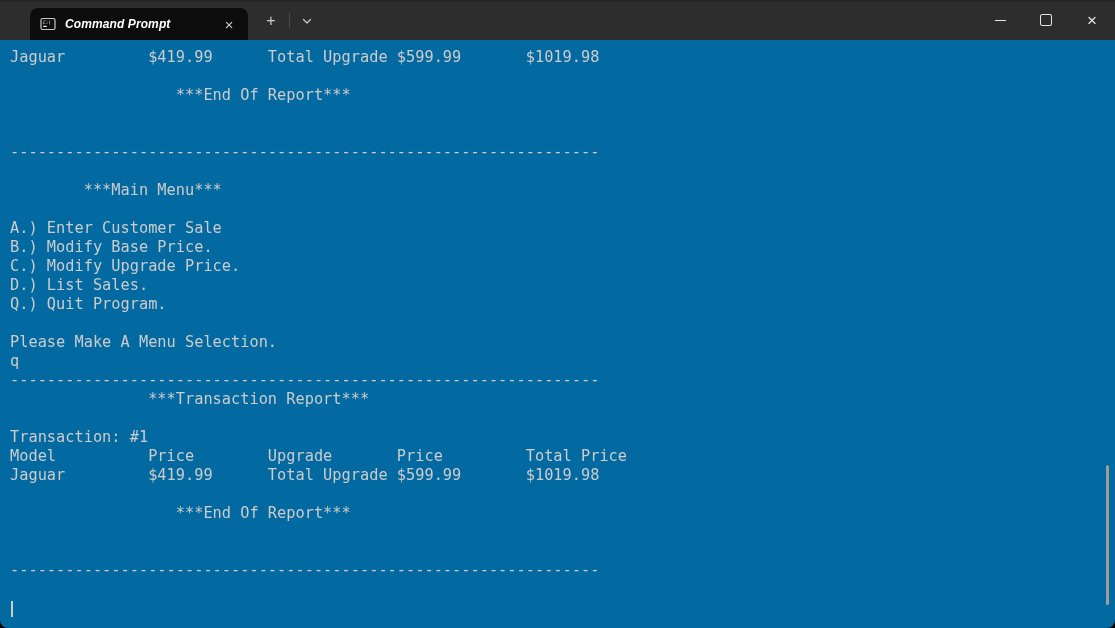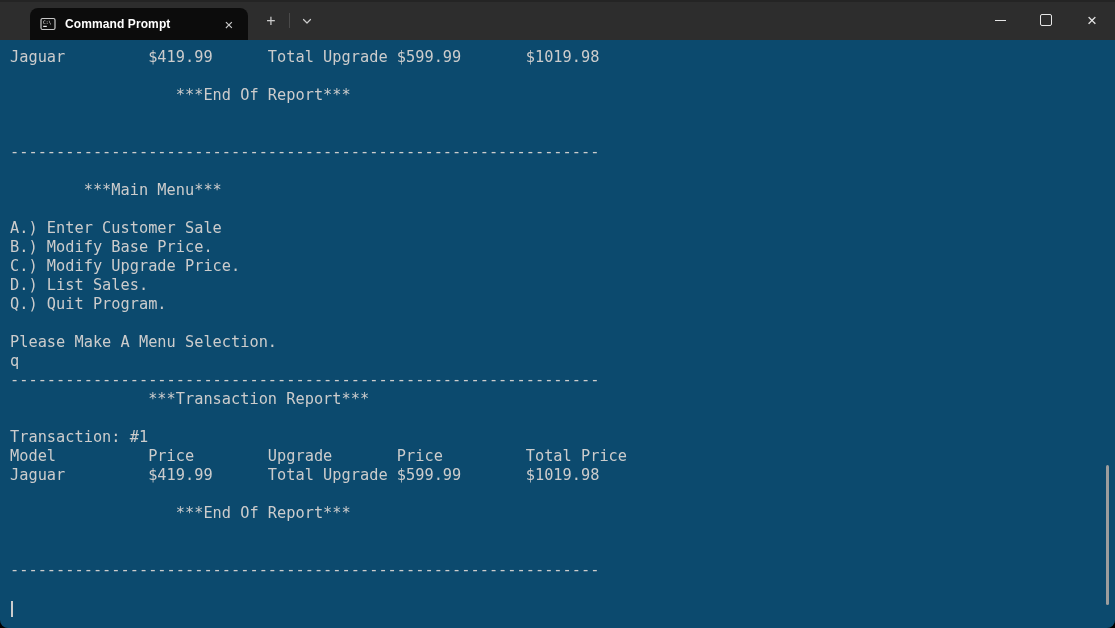--- a/index.html
+++ b/index.html
@@ -11,20 +11,21 @@
   
   .titlebar{
     position:absolute;top:0;left:0;right:0;height:40px;
     background:#2d2d2d;box-shadow:inset 0 2px 0 #242424;
   }
   .tab{
     position:absolute;left:30px;top:8px;width:218px;height:32px;
     background:#0c0c0c;border-radius:8px 8px 0 0;
     display:flex;align-items:center;gap:9px;padding:0 10px;box-sizing:border-box;
     cursor:default;
+    font-style:italic;
   }
   .tab-icon{width:16px;height:16px;flex:0 0 auto;display:block;}
   .tab-title{
     flex:1;color:#ffffff;font-size:12px;font-weight:700;
     white-space:nowrap;overflow:hidden;letter-spacing:.1px;
   }
   .tab-close{
     color:#cccccc;font-size:15px;line-height:15px;width:18px;height:18px;
     display:flex;align-items:center;justify-content:center;border-radius:3px;
   }
@@ -40,21 +41,21 @@
     position:absolute;left:294px;top:10px;width:26px;height:22px;
     display:flex;align-items:center;justify-content:center;border-radius:4px;
   }
   
   .win-controls{position:absolute;right:0;top:0;height:40px;display:flex;}
   .win-btn{width:46px;height:40px;display:flex;align-items:center;justify-content:center;}
   .min-glyph{width:11px;height:1px;background:#e6e6e6;display:block;}
   .max-glyph{width:10px;height:10px;border:1px solid #e6e6e6;border-radius:2px;display:block;}
   .close-glyph{color:#e6e6e6;font-size:17px;line-height:17px;font-weight:400;}
   
-  .terminal{position:absolute;top:40px;left:0;right:0;bottom:0;background:#0c4a6e;}
+  .terminal{position:absolute;top:40px;left:0;right:0;bottom:0;background:#0369a1;}
   .terminal pre{
     margin:0;padding:8px 0 0 10px;
     font-family:"DejaVu Sans Mono","Liberation Mono",monospace;
     font-size:15.3px;line-height:19px;color:#cccccc;
     white-space:pre;
   }
   .cursor{
     display:inline-block;width:2px;height:16px;background:#cccccc;
     margin-left:1px;vertical-align:text-bottom;
   }

